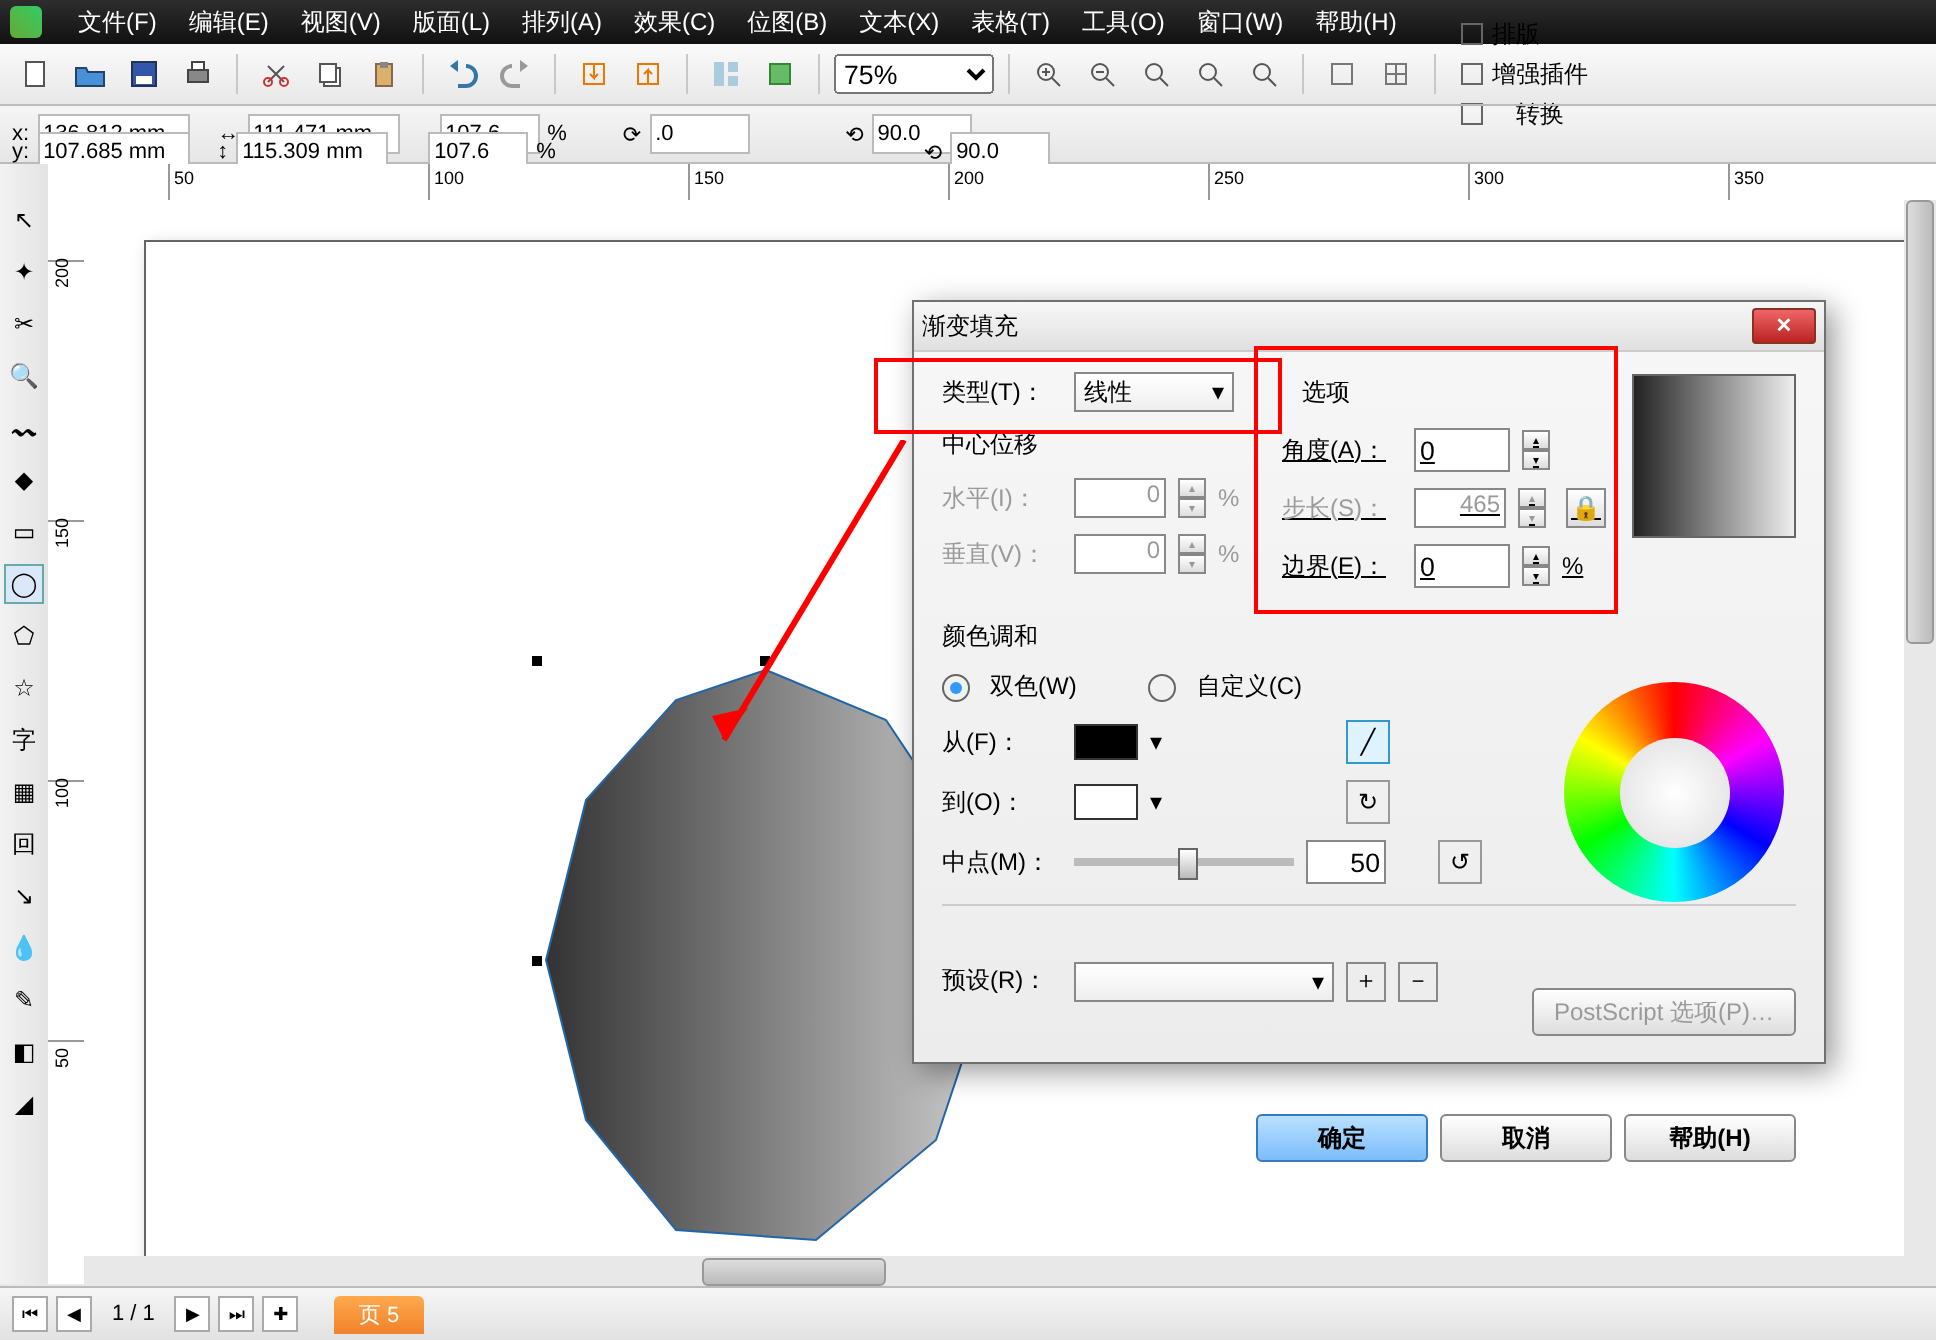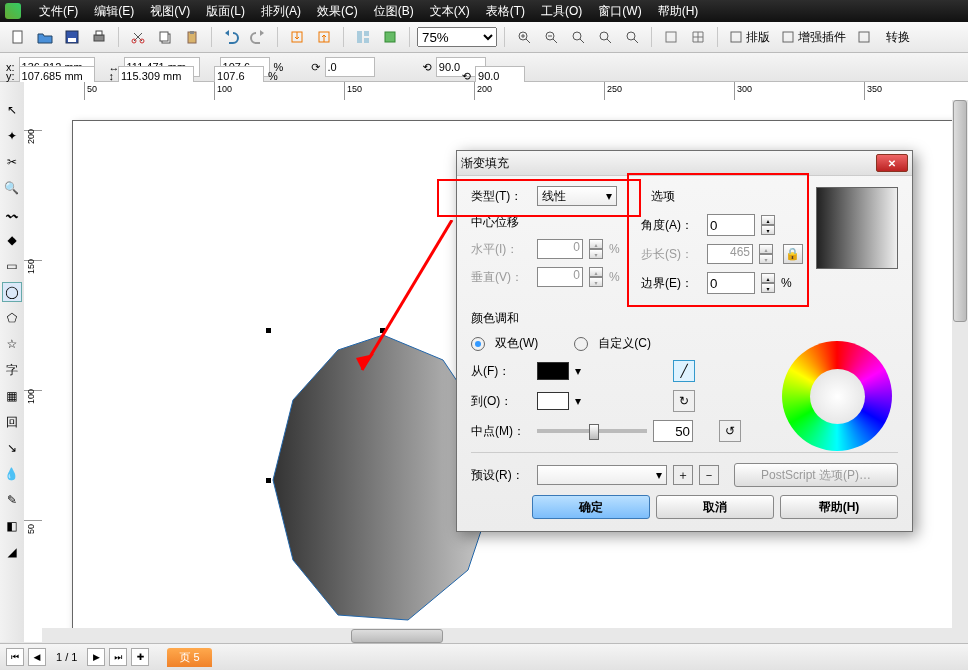--- a/index.html
+++ b/index.html
@@ -32,21 +32,21 @@
   .dlgbody { padding:10px 14px; font-size:12px;}
   .row { display:flex; align-items:center; margin-bottom:8px; gap:6px;}
   .lbl { width:60px;}
   .combo { width:70px; height:18px; border:1px solid #888; background:linear-gradient(#fff,#eee); padding:0 4px; display:flex; align-items:center; justify-content:space-between;}
   .numin { width:42px; height:18px; border:1px solid #888; background:#fff; text-align:right; padding-right:2px;}
   .spinner { width:14px; height:20px; display:flex; flex-direction:column;}
   .spinner div{flex:1; border:1px solid #888; background:linear-gradient(#fff,#ddd); font-size:6px; display:flex; align-items:center; justify-content:center;}
   .radio { width:12px; height:12px; border:1px solid #666; border-radius:50%; display:inline-flex; align-items:center; justify-content:center; margin-right:4px;}
   .radio.checked::after{content:""; width:6px; height:6px; background:#39f; border-radius:50%;}
   .swatch { width:30px; height:16px; border:1px solid #333;}
-  .btn { min-width:64px; height:22px; border:1px solid #888; background:linear-gradient(#fff,#ddd); border-radius:3px; display:inline-flex; align-items:center; justify-content:center; padding:0 26px;}
+  .btn { min-width:64px; height:22px; border:1px solid #888; background:linear-gradient(#fff,#ddd); border-radius:3px; display:inline-flex; align-items:center; justify-content:center; padding:0 10px;margin-top:31px;}
   .btn.primary { background:linear-gradient(#b9e0ff,#7cbdfb); border-color:#3a79b7;}
   .preview { position:absolute; right:14px; top:36px; width:80px; height:80px; border:1px solid #666; background:linear-gradient(to right,#222,#eee);}
   .colorwheel { position:absolute; right:20px; top:190px; width:110px; height:110px; border-radius:50%; background:conic-gradient(red,magenta,blue,cyan,lime,yellow,red);}
   .colorwheel::after{content:""; position:absolute; inset:25%; border-radius:50%; background:radial-gradient(#fff,#ddd);}
   .redbox { position:absolute; border:2px solid #f00;}
   .disabled { color:#9a9a9a;}
   .statusbar { position:absolute; left:0; right:0; bottom:0; height:26px; background:linear-gradient(#f5f5f5,#e2e2e2); border-top:1px solid #bbb; display:flex; align-items:center; gap:4px; padding:0 6px; font-size:11px;}
   .pagetab { background:linear-gradient(#ffa94d,#f0822a); color:#fff; padding:2px 12px; border-radius:3px 3px 0 0;}
   .navbtn { width:16px; height:16px; border:1px solid #aaa; background:#fff; display:flex; align-items:center; justify-content:center; font-size:9px;}
   .sbH { position:absolute; left:42px; right:16px; bottom:26px; height:16px; background:#e8e8e8;}
@@ -198,21 +198,21 @@
       <svg width="14" height="14">
         <rect x="2" y="2" width="10" height="10" fill="none" stroke="#777"></rect>
       </svg>
     </div>
   <div class="tbtn">
       <svg width="14" height="14">
         <path d="M2 2h10v10H2zM2 7h10M7 2v10" stroke="#777" fill="none"></path>
       </svg>
     </div>
   <div class="sep"></div>
-  <div id="tr-host" style="display:flex;gap:3px;">
+  <div id="tr-host" style="display:flex;gap:3px;flex-direction:column;">
       <div style="display: flex; align-items: center; gap: 3px; padding: 0px 4px;">
         <svg width="14" height="14">
           <rect x="2" y="2" width="10" height="10" fill="none" stroke="#666"></rect>
         </svg>
         <span>排版</span>
       </div>
       <div style="display: flex; align-items: center; gap: 3px; padding: 0px 4px;">
         <svg width="14" height="14">
           <rect x="2" y="2" width="10" height="10" fill="none" stroke="#666"></rect>
         </svg>
@@ -381,21 +381,21 @@
           <span class="lbl">垂直(V)：</span>
           <div class="numin">0</div>
           <div class="spinner">
               <div>▴</div>
               <div>▾</div>
             </div>
           <span>%</span>
         </div>
       </div>
 
-      <div style="width:170px;">
+      <div style="width:170px;text-decoration:underline;">
         <div class="row">
           <span class="lbl">角度(A)：</span>
           <input class="numin" style="text-align: left;" value="0">
           <div class="spinner">
               <div>▴</div>
               <div>▾</div>
             </div>
         </div>
         <div class="row disabled">
           <span class="lbl">步长(S)：</span>

